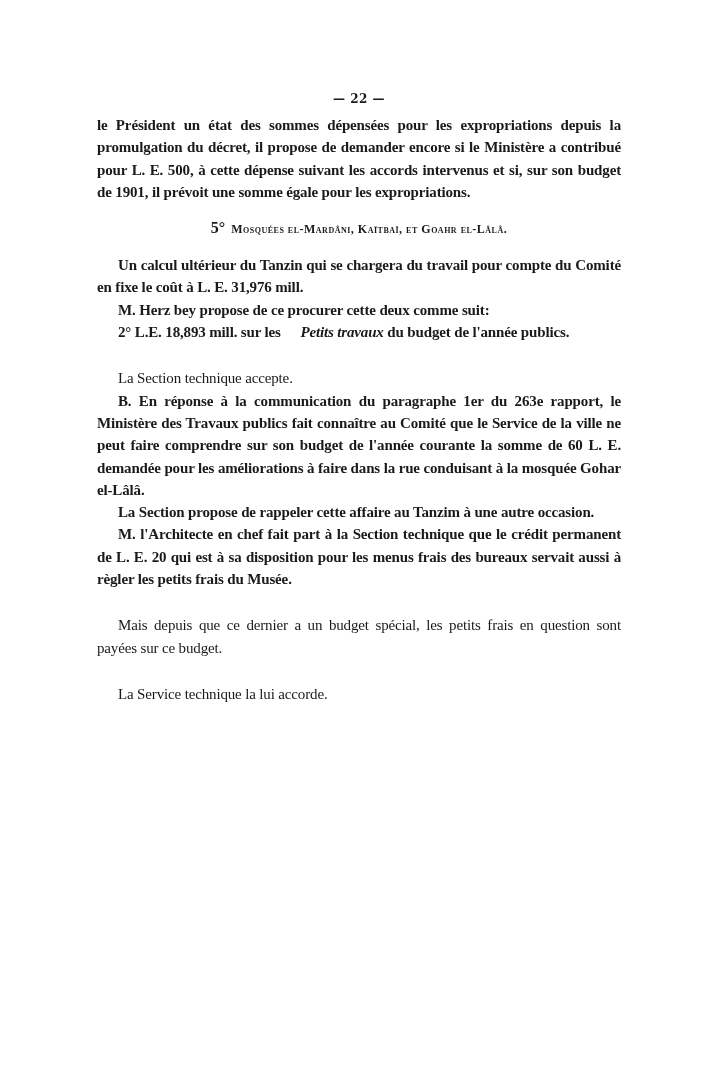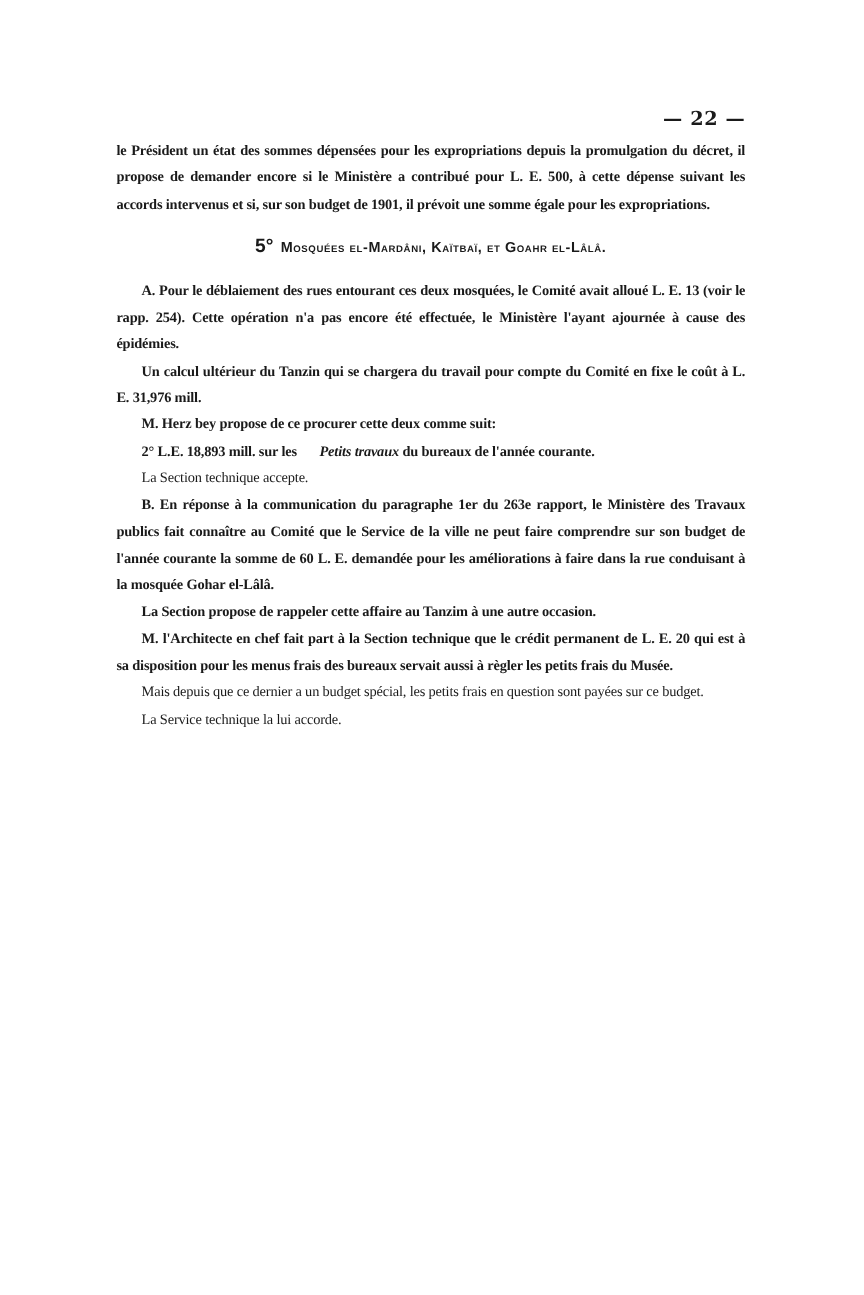--- a/index.html
+++ b/index.html
@@ -15,43 +15,43 @@
       font-family: "DejaVu Serif", "Liberation Serif", serif;
       color: #1a1a1a;
     }
     .page {
       position: absolute;
       left: 97px;
       top: 88px;
       width: 524px;
     }
     .page-number {
-      text-align: right;
-      font-size: 16px;
+      text-align: center;
+      font-size: 12px;
       font-weight: bold;
       height: 22px;
       line-height: 22px;
       margin-bottom: 4px;
       letter-spacing: 0.5px;
     }
     p {
       margin: 0;
-      font-size: 12px;
+      font-size: 15px;
       line-height: 22.3px;
       text-align: justify;
       font-weight: bold;
       font-family: "Liberation Serif", "DejaVu Serif", serif;
       font-stretch: condensed;
       letter-spacing: -0.15px;
     }
     p.indent { text-indent: 21px; }
-    p.light { font-weight: normal; }
+    p.light { font-weight: normal; margin-top: 24px; }
     .section-heading {
       text-align: center;
-      font-family: Liberation Sans, sans-serif;
+      font-family: Liberation Serif, serif;
       font-weight: bold;
       font-size: 15px;
       line-height: 22px;
     }
     .section-heading .num { font-size: 16px; margin-right: 6px; }
     .section-heading .title {
       font-variant: small-caps;
       font-size: 12px;
       letter-spacing: 0.5px;
     }
@@ -65,24 +65,23 @@
 <div class="page">
 
   <div class="page-number">— 22 —</div>
 
   <p>le Président un état des sommes dépensées pour les expropriations depuis la promulgation du décret, il propose de demander encore si le Ministère a contribué pour L. E. 500, à cette dépense suivant les accords intervenus et si, sur son budget de 1901, il prévoit une somme égale pour les expropriations.</p>
 
   <div class="section-heading h5">
     <span class="num">5°</span><span class="title">Mosquées el-Mardâni, Kaïtbaï, et Goahr el-Lâlâ.</span>
   </div>
 
-  <p class="indent">A. Pour le déblaiement des rues entourant ces deux mosquées, le Comité avait alloué L. E. 13 (voir le rapp. 254). Cette opération n'a pas encore été effectuée, le Ministère l'ayant ajournée à cause des épidémies.</p>
   <p class="indent">Un calcul ultérieur du Tanzin qui se chargera du travail pour compte du Comité en fixe le coût à L. E. 31,976 mill.</p>
   <p class="indent">M. Herz bey propose de ce procurer cette deux comme suit:</p>
-  <p class="indent"><span>2° L.E. 18,893 mill. sur les </span><em>Petits travaux</em><span> du bureaux de l'année courante.</span></p>
+  <p class="indent"><span>2° L.E. 18,893 mill. sur les </span><em>Petits travaux</em><span> du budget de l'année publics.</span></p>
   <p class="indent light">La Section technique accepte.</p>
   <p class="indent">B. En réponse à la communication du paragraphe 1er du 263e rapport, le Ministère des Travaux publics fait connaître au Comité que le Service de la ville ne peut faire comprendre sur son budget de l'année courante la somme de 60 L. E. demandée pour les améliorations à faire dans la rue conduisant à la mosquée Gohar el-Lâlâ.</p>
   <p class="indent">La Section propose de rappeler cette affaire au Tanzim à une autre occasion.</p>
 
 
   <p class="indent">M. l'Architecte en chef fait part à la Section technique que le crédit permanent de L. E. 20 qui est à sa disposition pour les menus frais des bureaux servait aussi à règler les petits frais du Musée.</p>
   <p class="indent light">Mais depuis que ce dernier a un budget spécial, les petits frais en question sont payées sur ce budget.</p>
   <p class="indent light">La Service technique la lui accorde.</p>
 
 </div>

